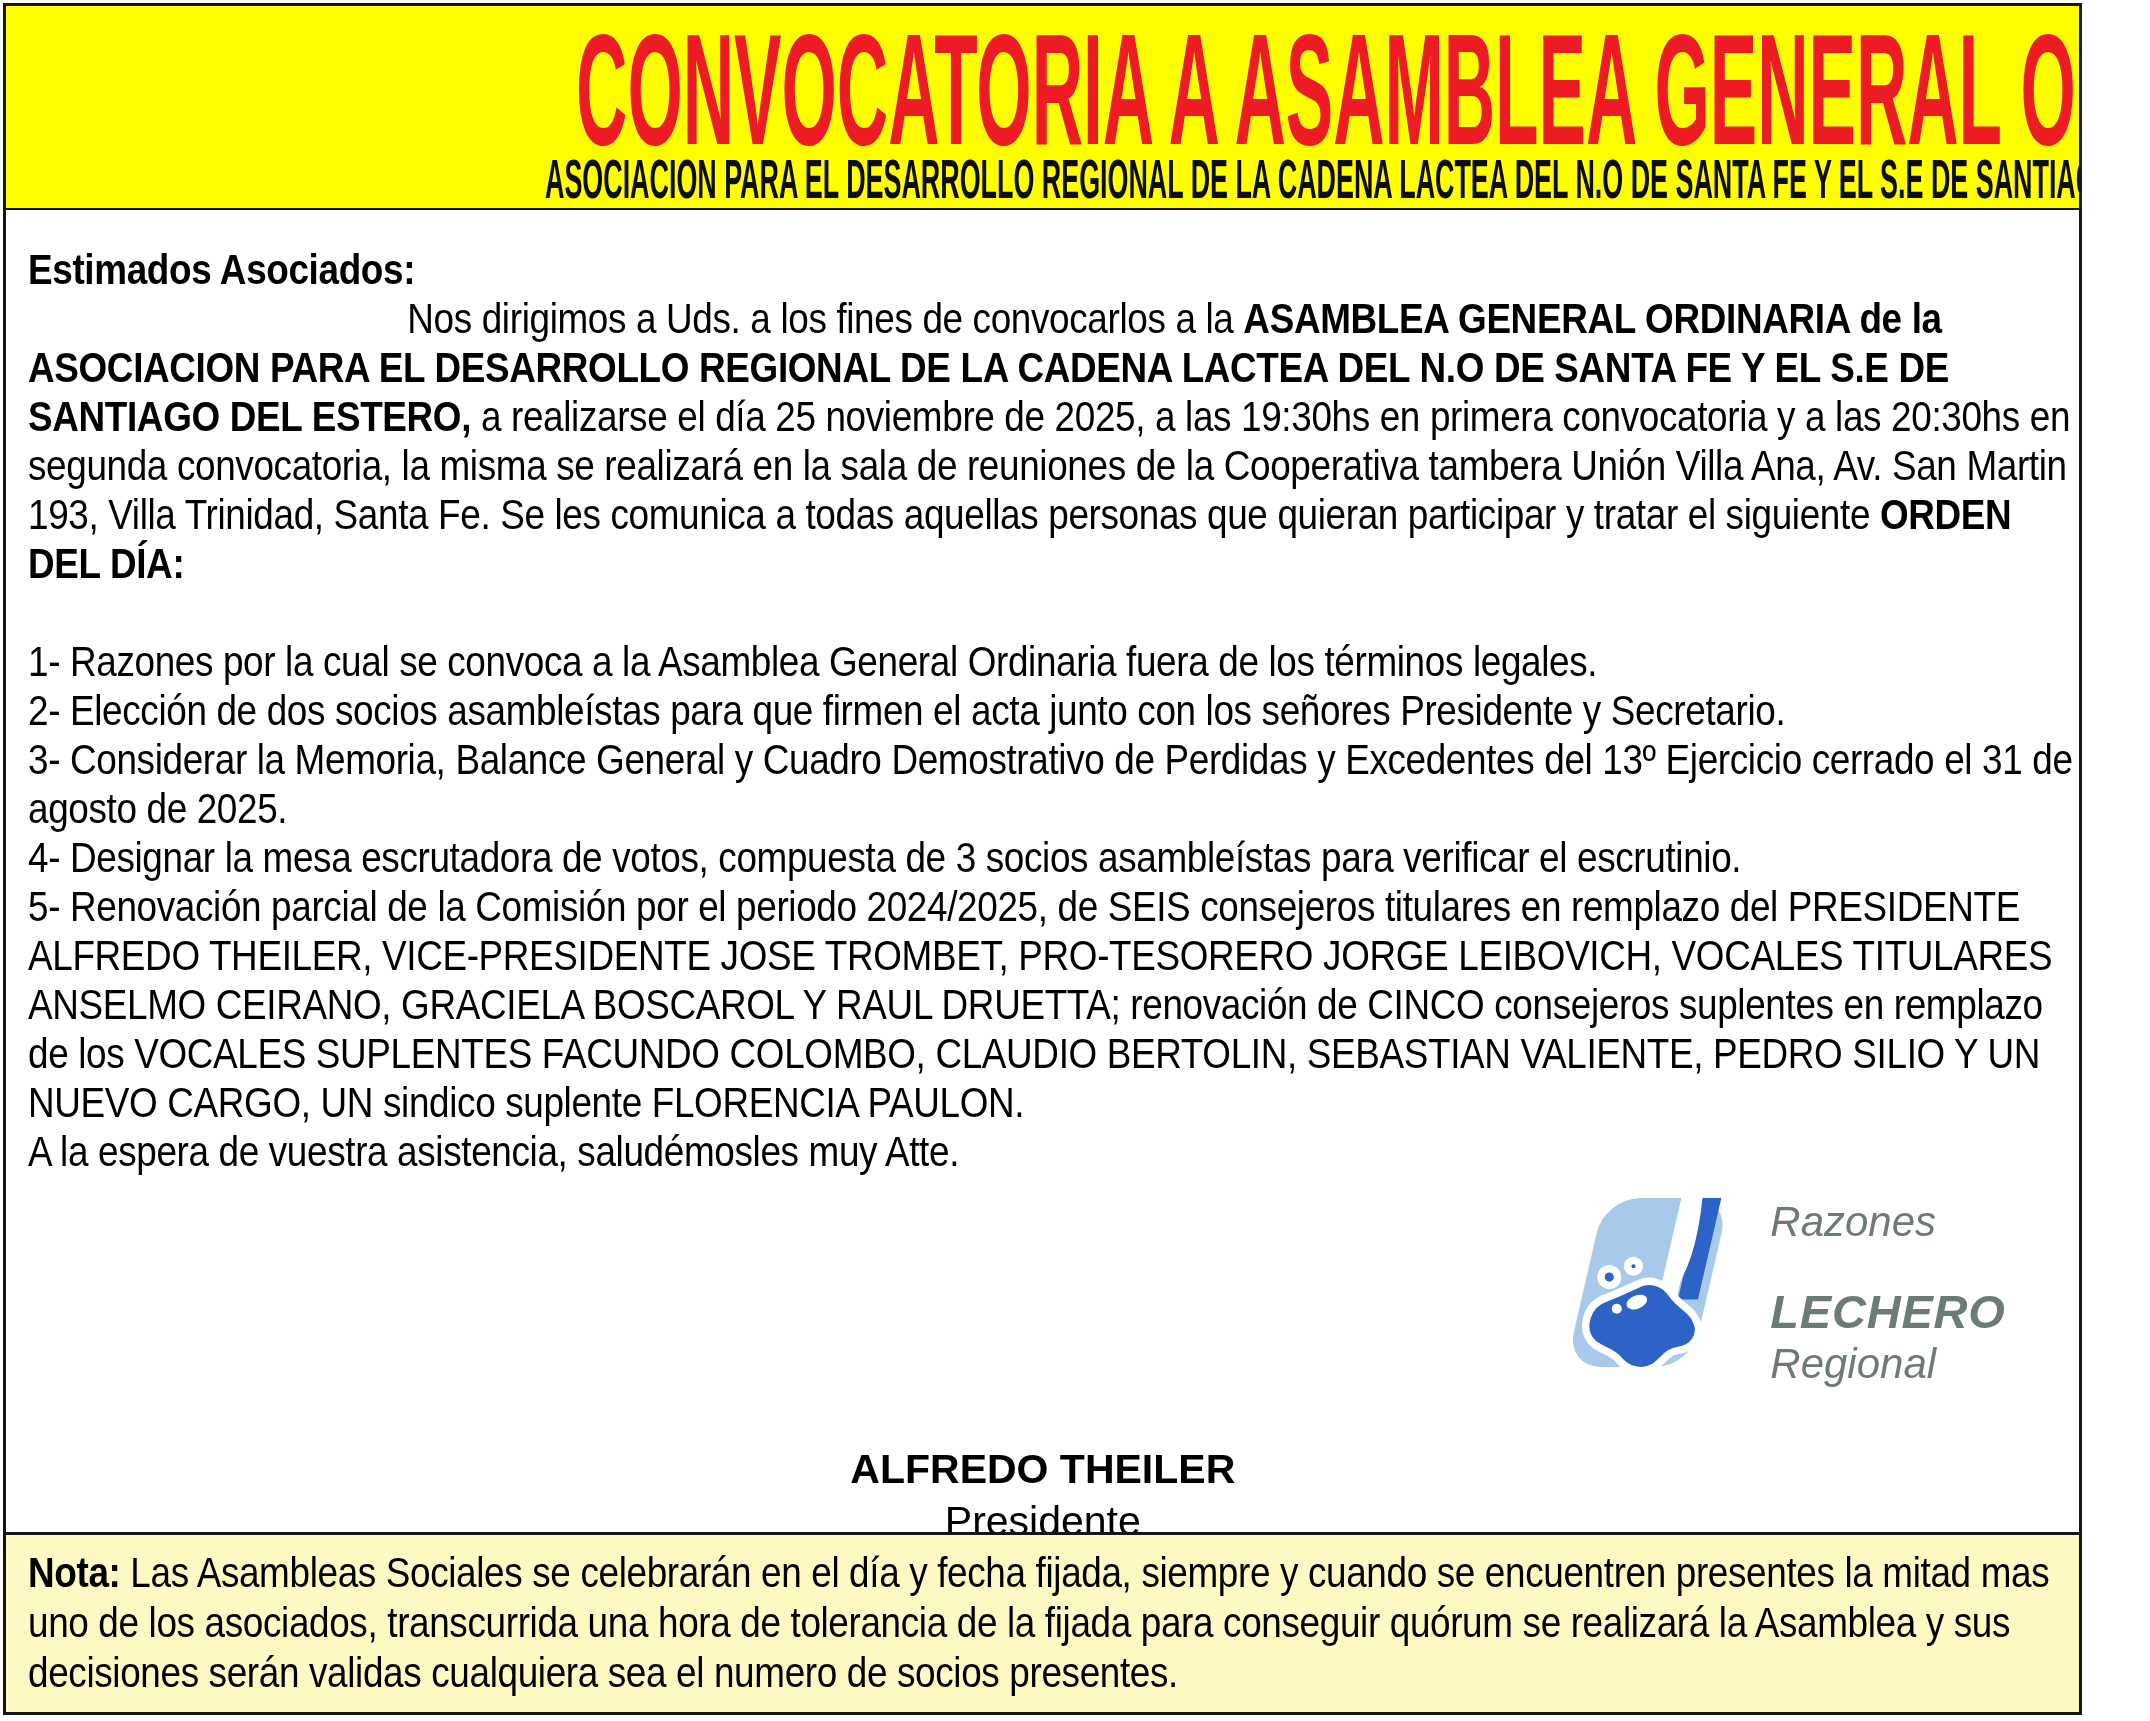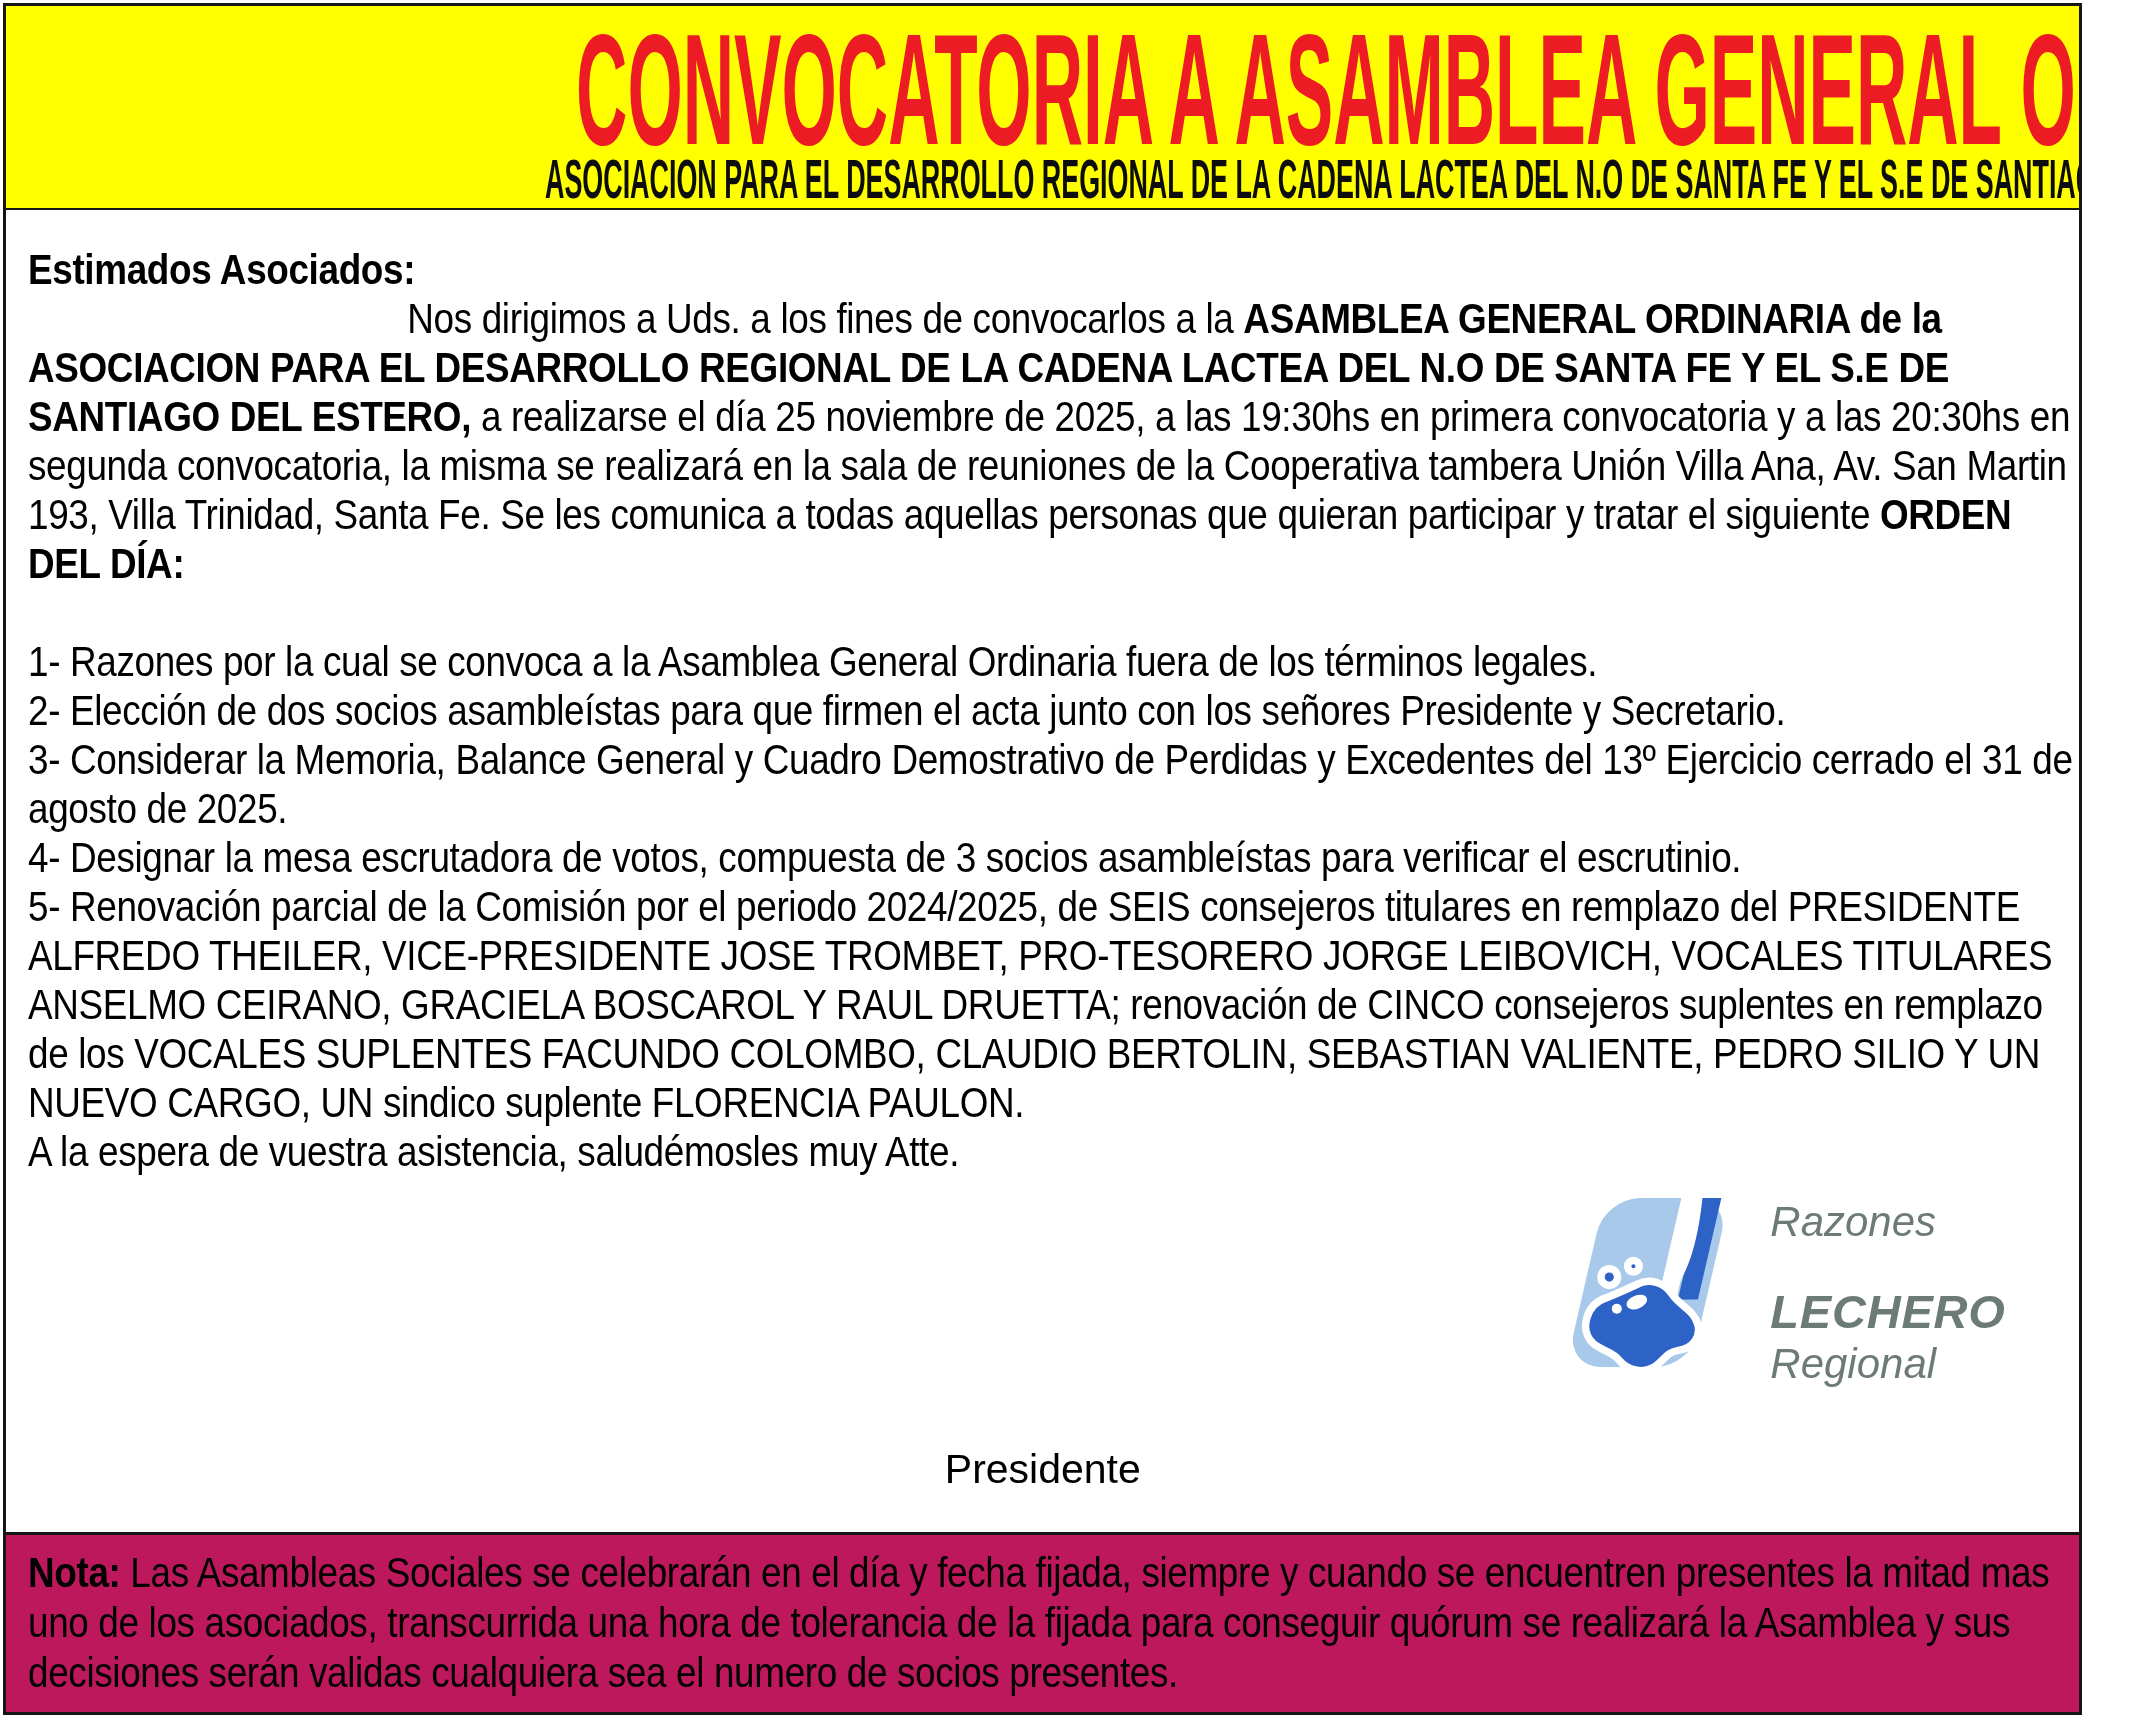--- a/index.html
+++ b/index.html
@@ -40,21 +40,21 @@
   .logo-textblock{margin-left:35px;margin-top:3.3px;font-style:italic;color:#6d7b75;}
   .logo-line1{font-size:42px;line-height:51px;}
   .logo-line2{font-size:47px;line-height:52px;font-weight:700;letter-spacing:0.8px;margin-top:39px;}
   .logo-line3{font-size:42px;line-height:52px;}
   
   .signature{position:absolute;left:0;width:100%;top:1437px;text-align:center;
     font-size:41px;line-height:52px;}
   .sig-name{font-weight:700;}
   
   .note{
-    position:absolute;left:0;right:0;bottom:0;background:#be185d;
+    position:absolute;left:0;right:0;bottom:0;background:#fef9c3;
     border-top:3.3px solid #161616;padding:12.5px 0 14px 0;
   }
   .note-inner{
     margin-left:21.6px;width:2317px;transform:scaleX(0.878);transform-origin:0 0;
     font-size:42px;line-height:50px;letter-spacing:-0.4px;
   }
 </style>
 </head>
 <body>
 
@@ -97,20 +97,21 @@
       <circle cx="73" cy="139" r="6" fill="#ffffff"></circle>
     </svg>
     <div class="logo-textblock">
       <div class="logo-line1">Razones</div>
       <div class="logo-line2">LECHERO</div>
       <div class="logo-line3">Regional</div>
     </div>
   </div>
 
   <div class="signature">
+    <div class="sig-name">ALFREDO THEILER</div>
     <div>Presidente</div>
   </div>
 
   <div class="note">
     <div class="note-inner"><span class="bold">Nota:</span><span> Las Asambleas Sociales se celebrarán en el día y fecha fijada, siempre y cuando se encuentren presentes la mitad mas uno de los asociados, transcurrida una hora de tolerancia de la fijada para conseguir quórum se realizará la Asamblea y sus decisiones serán validas cualquiera sea el numero de socios presentes.</span></div>
   </div>
 
 </div>
 
 

